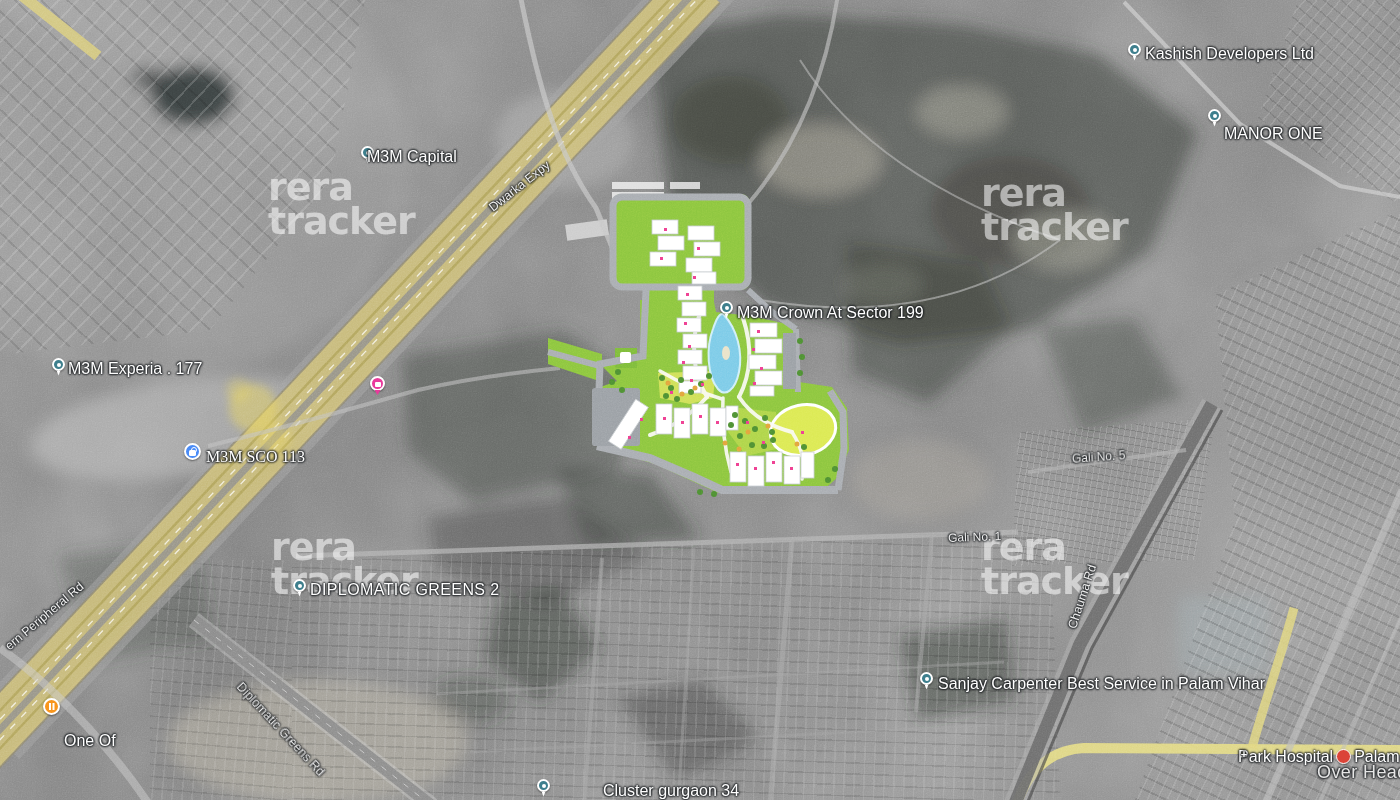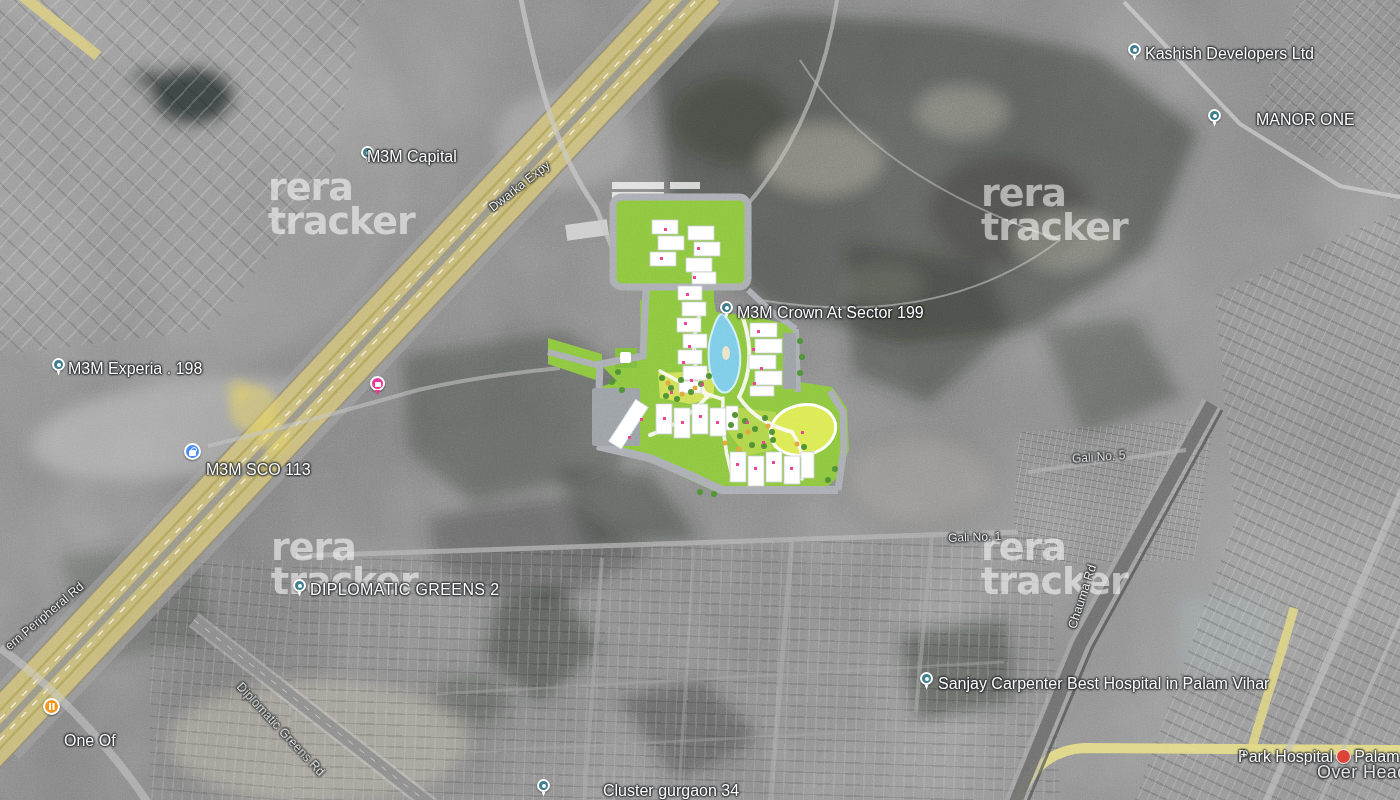--- a/index.html
+++ b/index.html
@@ -322,42 +322,42 @@
   </div>
   <div class="wm" style="left:981px;top:530px;">
     <div>rera</div>
     <div>tracker</div>
   </div>
 
   <span class="pin pp" style="left:1128px;top:43px;"></span>
   <div class="lbl" style="left:1145px;top:45px;">Kashish Developers Ltd</div>
 
   <span class="pin pp" style="left:1208px;top:109px;"></span>
-  <div class="lbl" style="left:1224px;top:111px;margin-left:32px;">MANOR ONE</div>
+  <div class="lbl" style="left:1224px;top:125px;">MANOR ONE</div>
 
   <span class="pin pp" style="left:361px;top:146px;"></span>
   <div class="lbl" style="left:367px;top:148px;">M3M Capital</div>
 
   <span class="pin pp" style="left:52px;top:358px;"></span>
-  <div class="lbl" style="left:68px;top:360px;">M3M Experia . 198</div>
+  <div class="lbl" style="left:68px;top:360px;">M3M Experia . 177</div>
 
   <span class="pin shop" style="left:184px;top:443px;"></span>
-  <div class="lbl" style="left:206px;top:461px;">M3M SCO 113</div>
+  <div class="lbl" style="left:206px;top:448px;font-family:Liberation Serif, serif;">M3M SCO 113</div>
 
   <span class="pin pp" style="left:720px;top:301px;"></span>
   <div class="lbl" style="left:737px;top:304px;">M3M Crown At Sector 199</div>
 
   <span class="pin pp" style="left:293px;top:579px;"></span>
   <div class="lbl caps" style="left:310px;top:581px;">DIPLOMATIC GREENS 2</div>
 
   <span class="pin food" style="left:43px;top:698px;"></span>
   <div class="lbl" style="left:64px;top:732px;">One Of</div>
 
   <span class="pin pp" style="left:920px;top:672px;"></span>
-  <div class="lbl" style="left:938px;top:675px;">Sanjay Carpenter Best Hospital in Palam Vihar</div>
+  <div class="lbl" style="left:938px;top:675px;">Sanjay Carpenter Best Service in Palam Vihar</div>
 
   <div class="lbl" style="left:1238px;top:748px;display:flex;align-items:center;gap:3px;">
     <span>Park Hospital</span>
     <span class="pin hosp inline"></span>
     <span>Palam Viha</span>
   </div>
 
   <span class="pin pp" style="left:537px;top:779px;"></span>
   <div class="lbl" style="left:556px;top:782px;margin-left:47px;">Cluster gurgaon 34</div>
 

